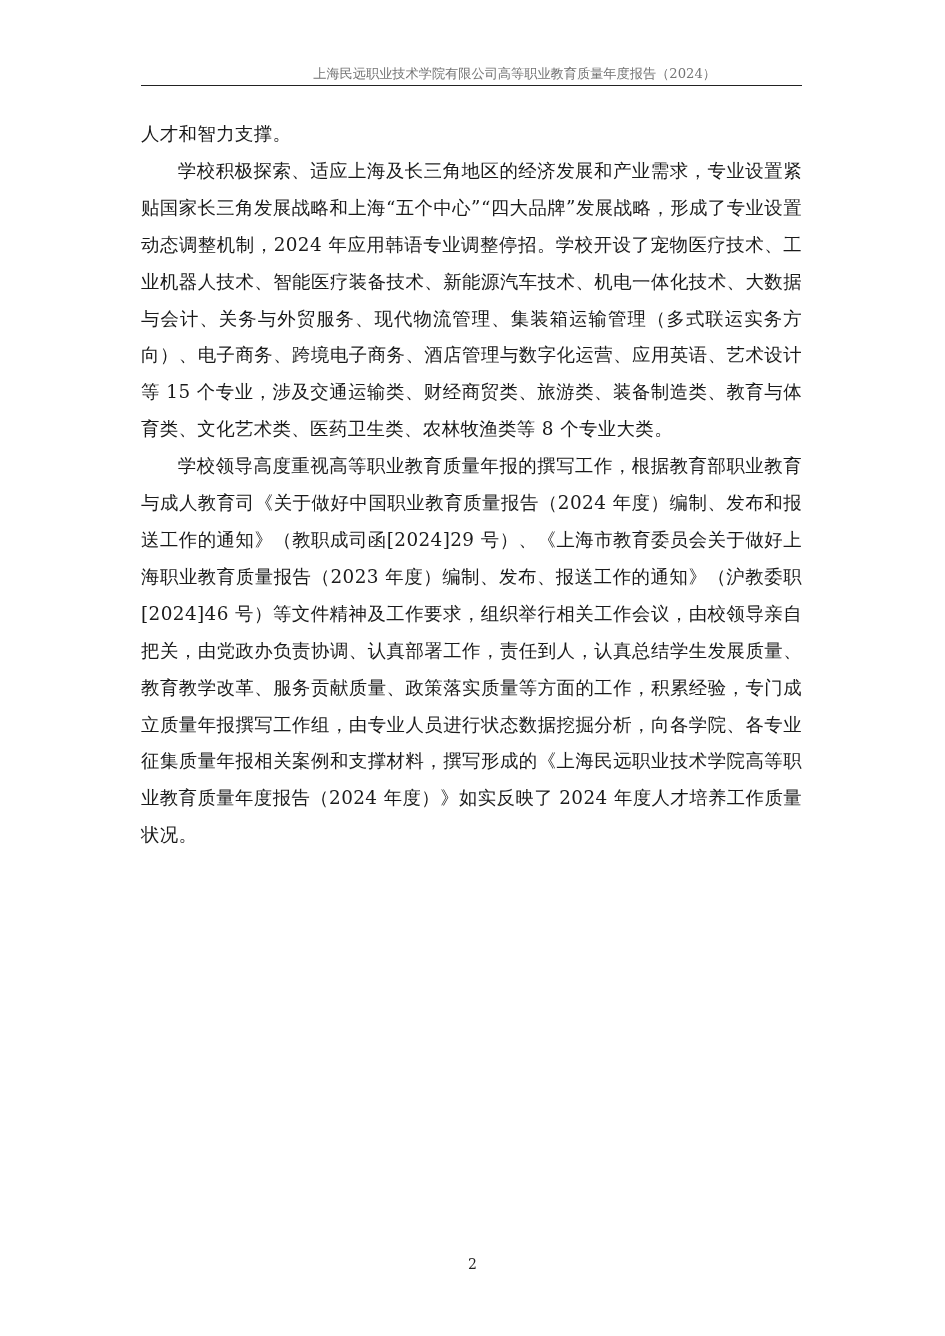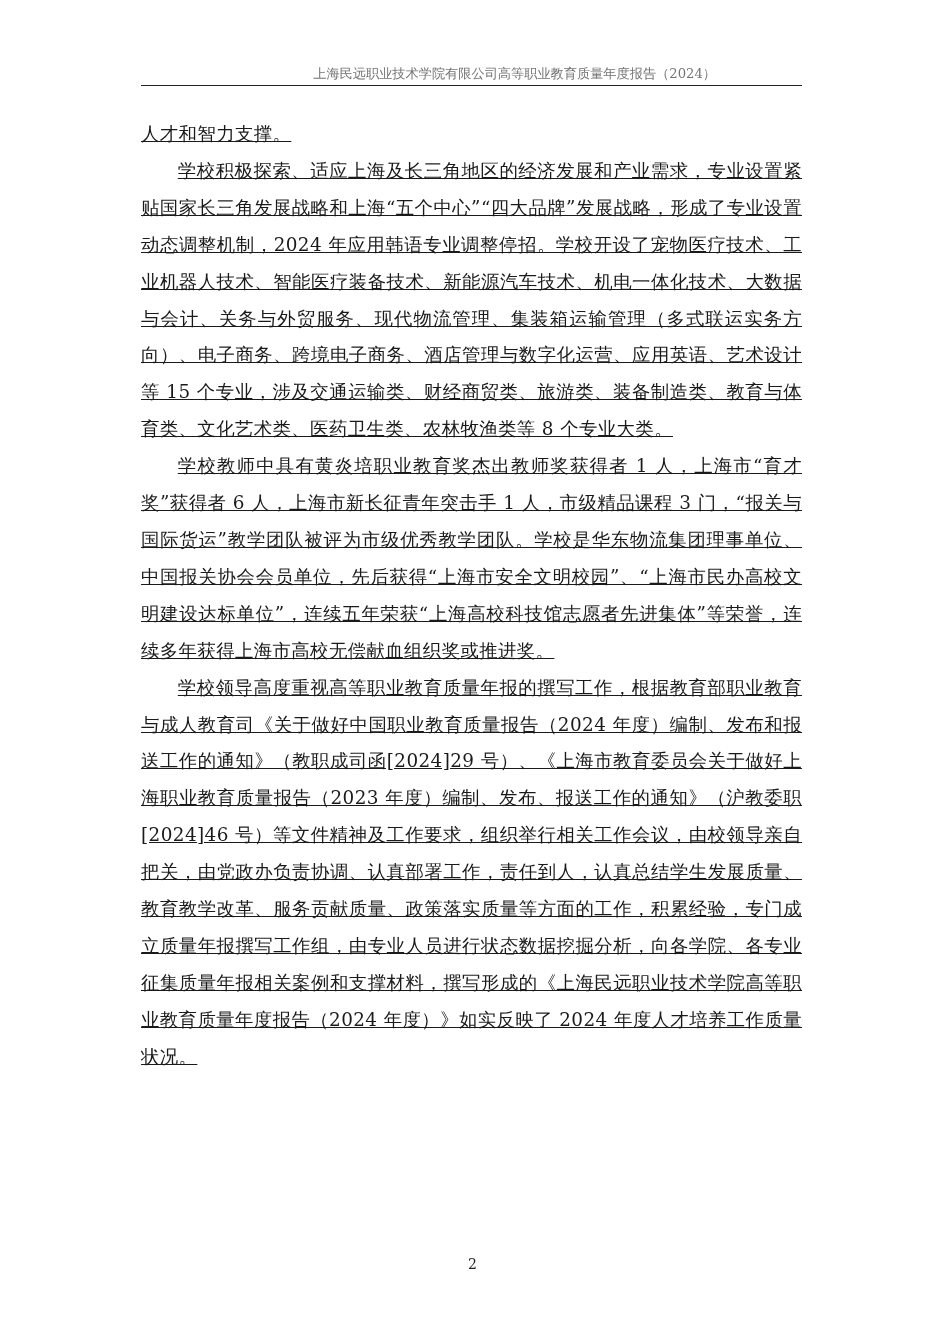--- a/index.html
+++ b/index.html
@@ -39,21 +39,20 @@
       top: 116px;
       width: 661px;
     }
     .para {
       margin: 0;
       font-size: 18.4px;
       line-height: 36.9px;
       text-align: justify;
       text-justify: inter-character;
       letter-spacing: 0.4px;
-      text-decoration: underline;
     }
     .indent {
       text-indent: 2em;
     }
     .page-number {
       position: absolute;
       left: 0;
       width: 945px;
       top: 1256px;
       text-align: center;
@@ -64,17 +63,16 @@
 </head>
 <body>
 
 <div class="page-header">
   <span class="page-header-text">上海民远职业技术学院有限公司高等职业教育质量年度报告（2024）</span>
 </div>
 
 <div class="body-text">
   <p class="para">人才和智力支撑。</p>
   <p class="para indent">学校积极探索、适应上海及长三角地区的经济发展和产业需求，专业设置紧贴国家长三角发展战略和上海“五个中心”“四大品牌”发展战略，形成了专业设置动态调整机制，2024 年应用韩语专业调整停招。学校开设了宠物医疗技术、工业机器人技术、智能医疗装备技术、新能源汽车技术、机电一体化技术、大数据与会计、关务与外贸服务、现代物流管理、集装箱运输管理（多式联运实务方向）、电子商务、跨境电子商务、酒店管理与数字化运营、应用英语、艺术设计等 15 个专业，涉及交通运输类、财经商贸类、旅游类、装备制造类、教育与体育类、文化艺术类、医药卫生类、农林牧渔类等 8 个专业大类。</p>
-  <p class="para indent">学校教师中具有黄炎培职业教育奖杰出教师奖获得者 1 人，上海市“育才奖”获得者 6 人，上海市新长征青年突击手 1 人，市级精品课程 3 门，“报关与国际货运”教学团队被评为市级优秀教学团队。学校是华东物流集团理事单位、中国报关协会会员单位，先后获得“上海市安全文明校园”、“上海市民办高校文明建设达标单位”，连续五年荣获“上海高校科技馆志愿者先进集体”等荣誉，连续多年获得上海市高校无偿献血组织奖或推进奖。</p>
   <p class="para indent">学校领导高度重视高等职业教育质量年报的撰写工作，根据教育部职业教育与成人教育司《关于做好中国职业教育质量报告（2024 年度）编制、发布和报送工作的通知》（教职成司函[2024]29 号）、《上海市教育委员会关于做好上海职业教育质量报告（2023 年度）编制、发布、报送工作的通知》（沪教委职[2024]46 号）等文件精神及工作要求，组织举行相关工作会议，由校领导亲自把关，由党政办负责协调、认真部署工作，责任到人，认真总结学生发展质量、教育教学改革、服务贡献质量、政策落实质量等方面的工作，积累经验，专门成立质量年报撰写工作组，由专业人员进行状态数据挖掘分析，向各学院、各专业征集质量年报相关案例和支撑材料，撰写形成的《上海民远职业技术学院高等职业教育质量年度报告（2024 年度）》如实反映了 2024 年度人才培养工作质量状况。</p>
 </div>
 
 <div class="page-number">2</div>
 
 </body></html>

